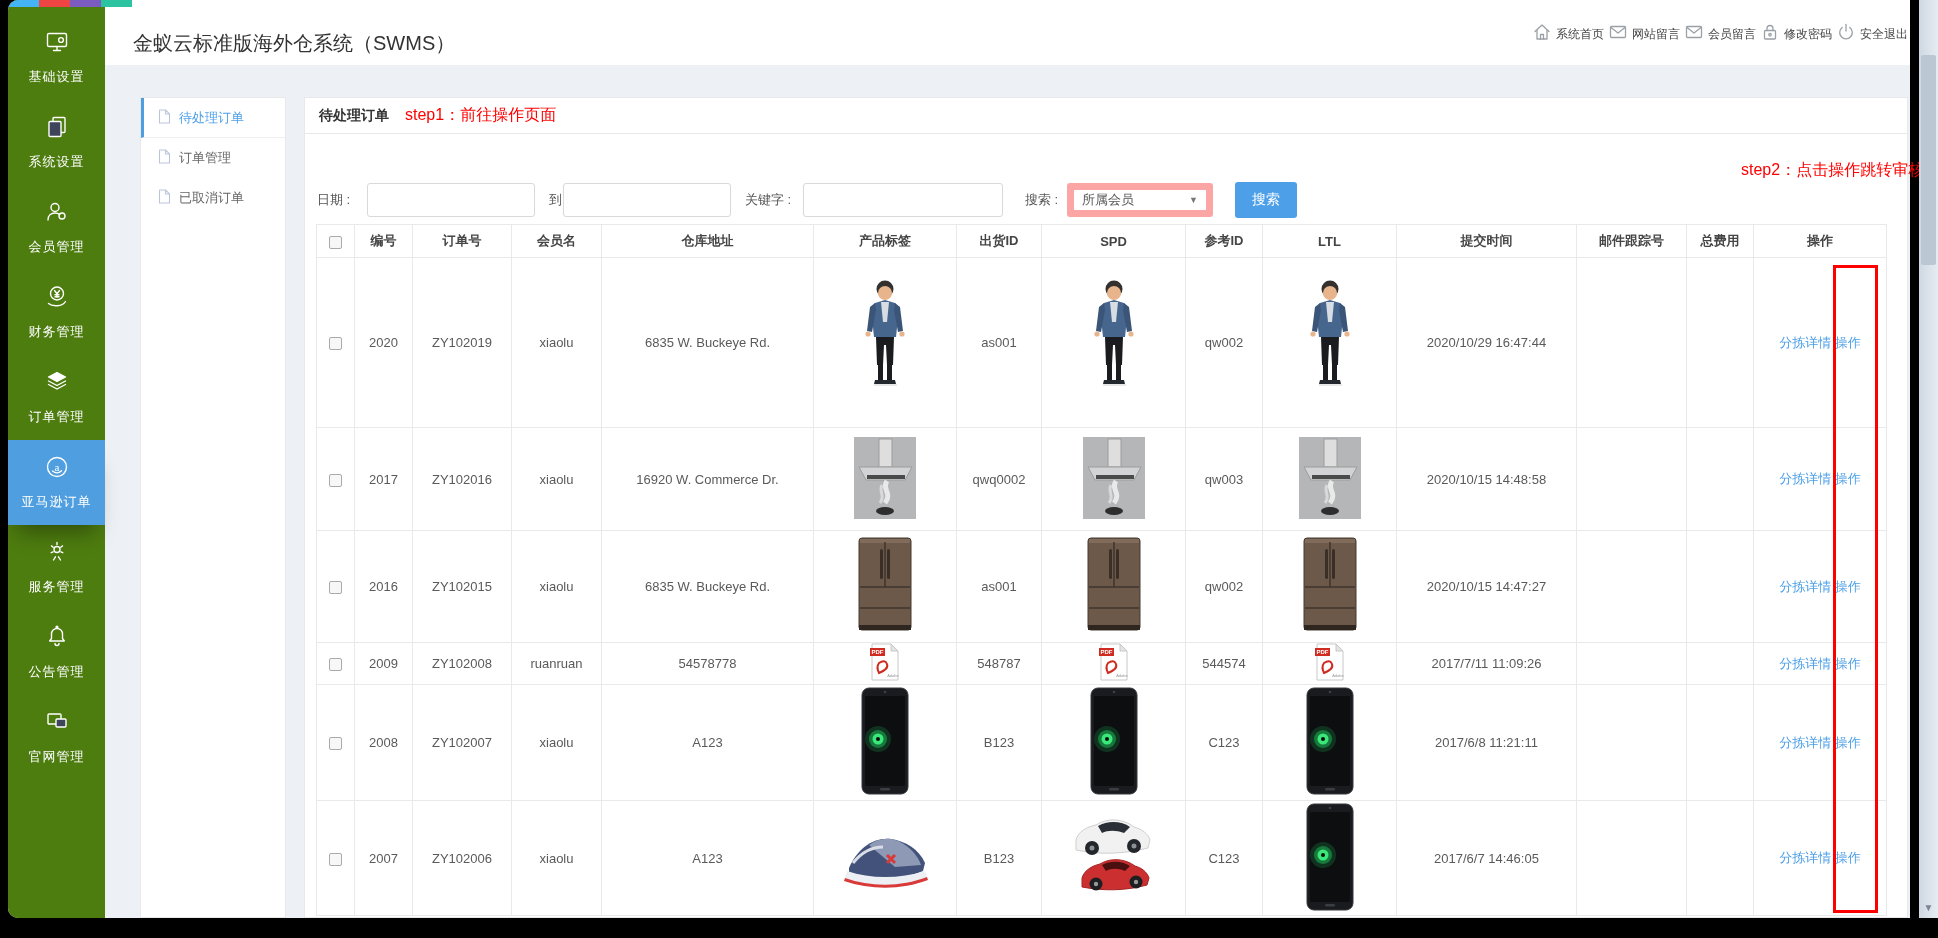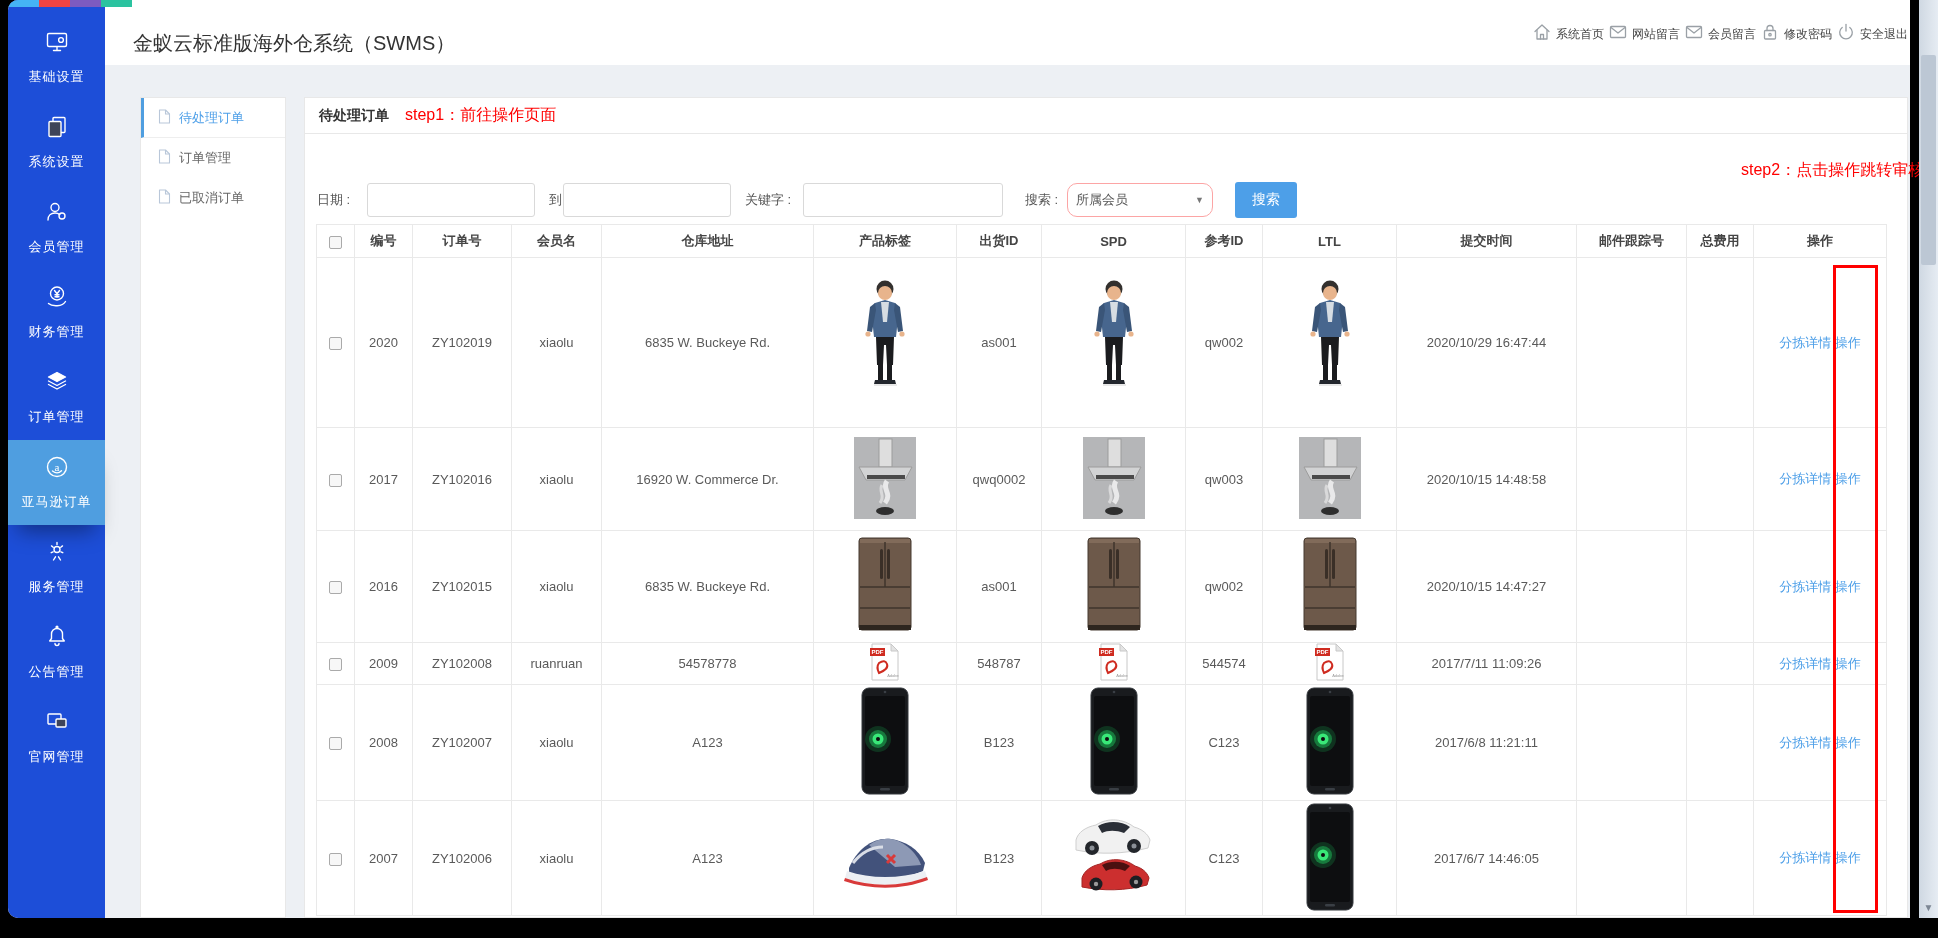--- a/index.html
+++ b/index.html
@@ -2,21 +2,21 @@
 <html><head>
 <meta charset="utf-8">
 <style>
   * { margin:0; padding:0; box-sizing:border-box; }
   body { background:#222; font-family:"Liberation Sans", sans-serif; }
   .frame { position:relative; width:1938px; height:938px; background:#000; overflow:hidden; }
   .app { position:absolute; left:8px; top:0; width:1902px; height:918px;
          background:#edf0f4; border-radius:10px 0 0 10px; overflow:hidden; }
 
   
-  .sidebar { position:absolute; left:0; top:0; width:97px; height:918px; background:#1d4ed8; z-index:2; }
+  .sidebar { position:absolute; left:0; top:0; width:97px; height:918px; background:#4d7c0f; z-index:2; }
   .stripes { display:flex; height:7px; width:124px; }
   .stripes span { flex:1; }
   .side-nav { padding-top:8px; }
   .nav-item { height:85px; display:flex; flex-direction:column; align-items:center; justify-content:center;
               gap:9px; color:#fff; cursor:pointer; }
   .nav-item .nav-label { font-size:13px; letter-spacing:1px; }
   .nav-item.active { background:#4f9ee0; box-shadow:0 16px 20px -10px rgba(0,0,0,.4); }
 
   
   .topbar { position:absolute; left:97px; top:0; width:1805px; height:65px; background:#fff; }
@@ -36,21 +36,21 @@
   .panel { position:absolute; left:296px; top:97px; width:1604px; height:821px;
            background:#fff; border:1px solid #e8e8e8; z-index:1; }
   .panel-header { height:36px; border-bottom:1px solid #e8e8e8; display:flex; align-items:center; gap:16px; padding-left:14px; }
   .panel-title { font-size:14px; font-weight:bold; color:#333; }
   .red-note { color:#ff0000; font-size:16px; white-space:nowrap; }
 
   .filters { position:absolute; left:0; top:85px; width:100%; height:36px; font-size:13px; color:#555; }
   .filters .flabel { position:absolute; top:0; line-height:34px; white-space:nowrap; }
   .filters input { position:absolute; top:0; height:34px; border:1px solid #d9d9d9; border-radius:3px;
                    padding:0 8px; font-size:13px; color:#555; outline:none; background:#fff; }
-  .fake-select { position:absolute; top:0; height:34px; border:1px solid #fca5a5; border-radius:10px;
+  .fake-select { position:absolute; top:0; height:34px; border:7px solid #fca5a5; border-radius:3px;
                  background:#fff; display:flex; align-items:center; justify-content:space-between;
                  padding:0 8px; cursor:pointer; color:#555; }
   .fake-select .caret { font-size:9px; color:#777; }
   .search-btn { position:absolute; top:-1px; height:36px; background:#4d9fe8; color:#fff; border:none;
                 border-radius:3px; font-size:14px; cursor:pointer; font-family:inherit; }
 
   
   .table-wrap { position:absolute; left:11px; top:126px; }
   table { border-collapse:collapse; table-layout:fixed; width:1570px; }
   th, td { border:1px solid #e9e9e9; text-align:center; font-size:13px; color:#5a5a5a;

